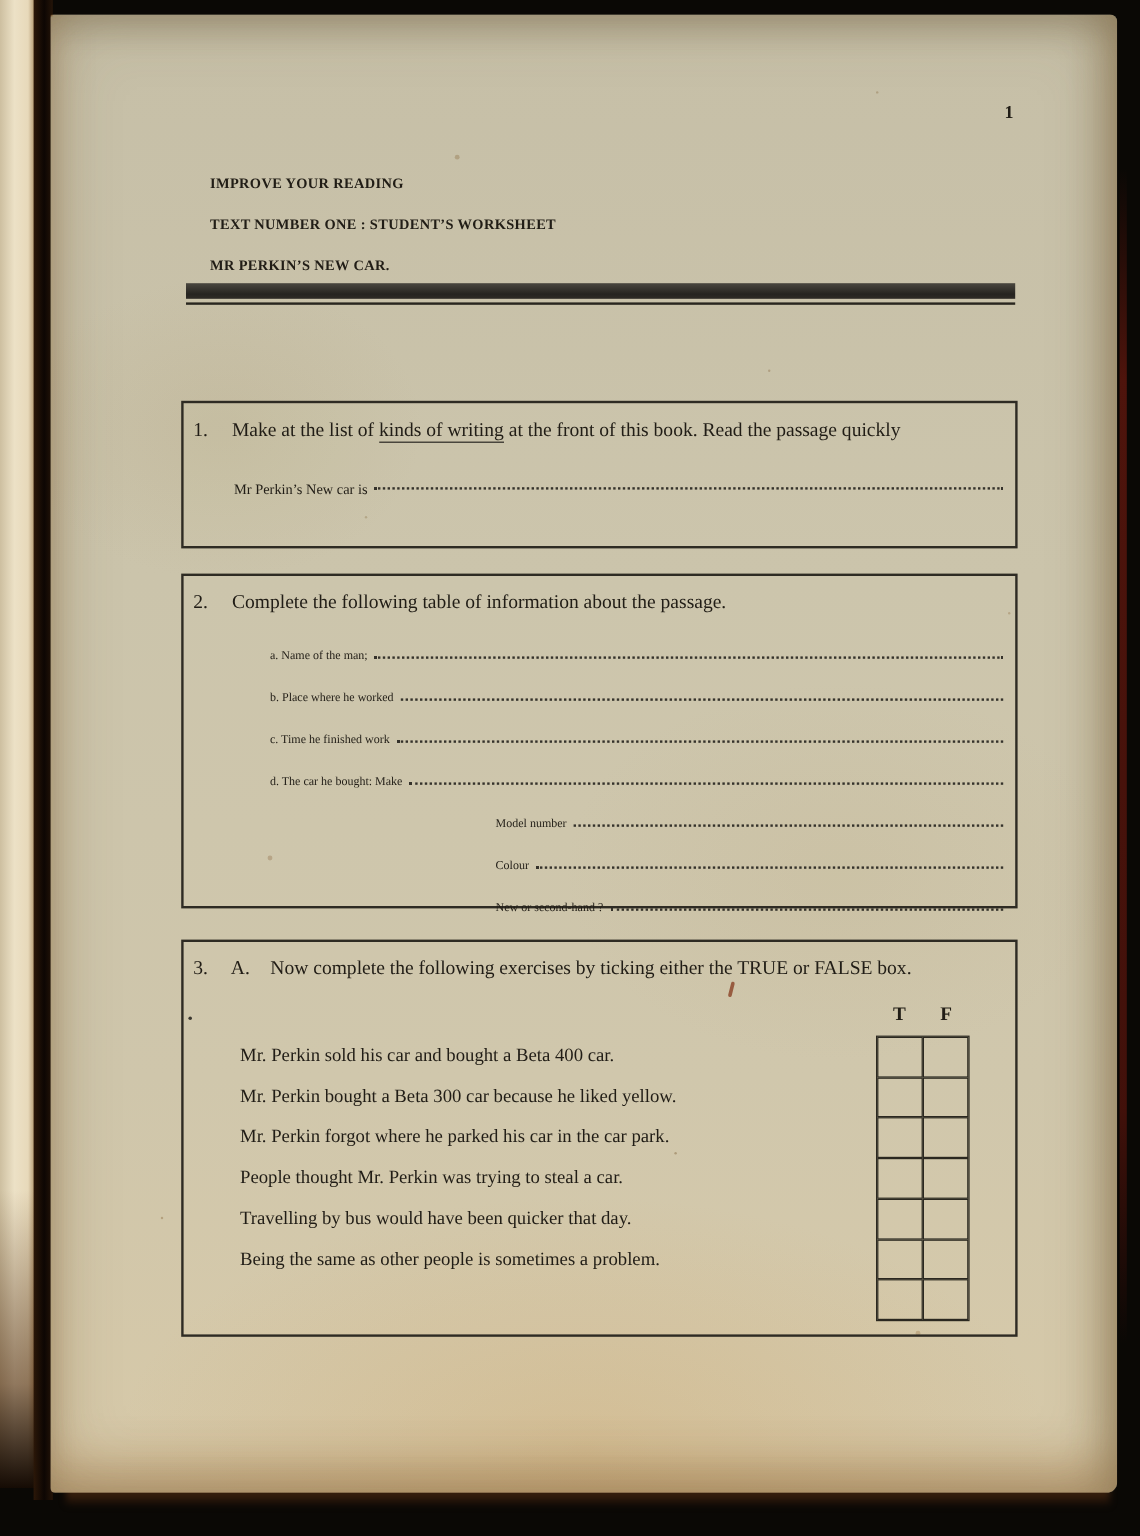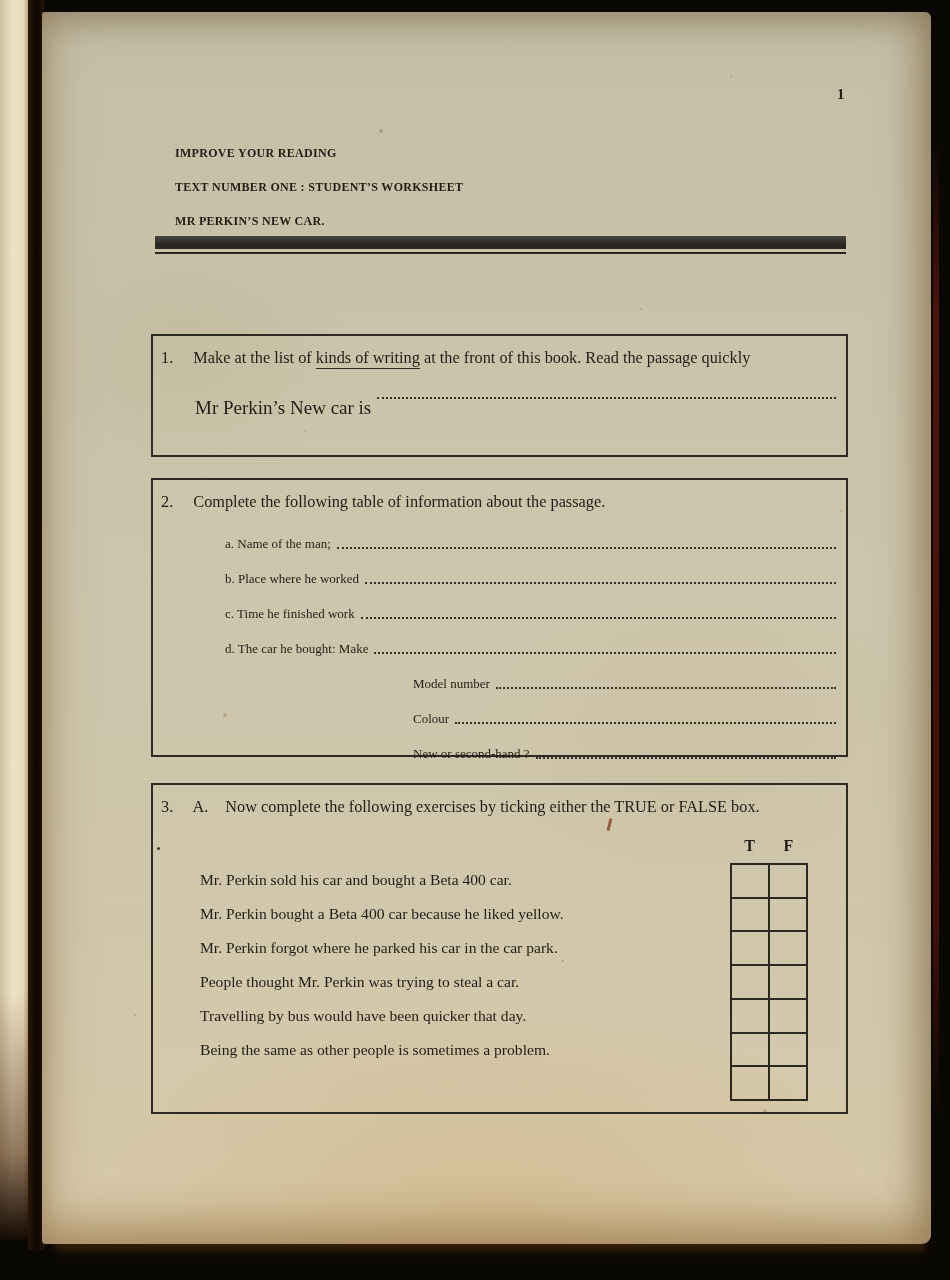--- a/index.html
+++ b/index.html
@@ -95,30 +95,30 @@
   .q-num{margin-right:16px;}
   .q-part{margin-right:13px;}
   .u{border-bottom:1.5px solid #2a2722;padding-bottom:1px;}
   .q-line2{margin:0;padding:0 8px;font-size:16.3px;line-height:25.5px;white-space:nowrap;}
 
   .dots{
     flex:1;border-bottom:2px dotted #35322b;
     margin-left:6px;margin-right:2px;margin-bottom:3px;
   }
   .fill-row{
-    display:flex;align-items:flex-start;
+    display:flex;align-items:center;
     margin:26px 8px 0 42px;height:24px;
-    font-size:19px;
+    font-size:12px;
   }
 
   .t-rows{margin-top:10px;}
   .t-row{
     height:35px;display:flex;align-items:flex-end;
     box-sizing:border-box;padding-bottom:8px;padding-right:8px;
-    font-size:13px;
+    font-size:10px;
   }
   .t-row.main{padding-left:72px;}
   .t-row.sub{padding-left:260px;}
   .t-label{white-space:nowrap;}
 
   .tf-headers{
     position:absolute;left:577px;top:52px;width:78px;
     display:flex;font-weight:bold;font-size:16px;
   }
   .tf-headers span{flex:1;text-align:center;}
@@ -244,21 +244,21 @@
         <div class="tf-cell"></div>
         <div class="tf-cell"></div>
         <div class="tf-cell"></div>
         <div class="tf-cell"></div>
         <div class="tf-cell"></div>
         <div class="tf-cell"></div>
       </div>
 
       <div class="statements">
         <div class="stmt">Mr. Perkin sold his car and bought a Beta 400 car.</div>
-        <div class="stmt">Mr. Perkin bought a Beta 400 car because he liked yellow.</div>
+        <div class="stmt">Mr. Perkin bought a Beta 300 car because he liked yellow.</div>
         <div class="stmt">Mr. Perkin forgot where he parked his car in the car park.</div>
         <div class="stmt">People thought Mr. Perkin was trying to steal a car.</div>
         <div class="stmt">Travelling by bus would have been quicker that day.</div>
         <div class="stmt">Being the same as other people is sometimes a problem.</div>
       </div>
 
       <div class="fleck"></div>
       <div class="ink-dot"></div>
     </div>
 

